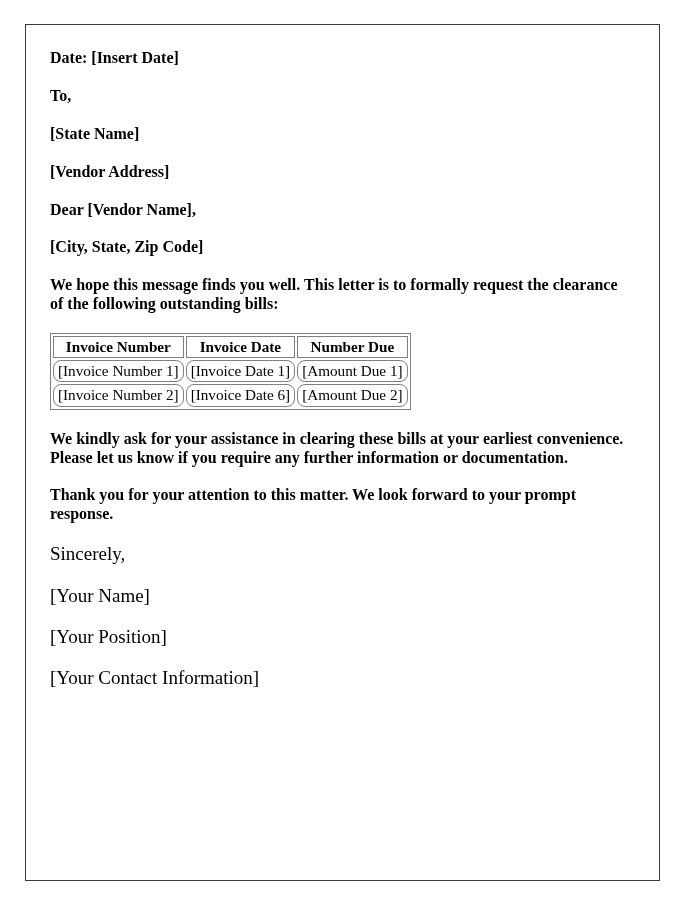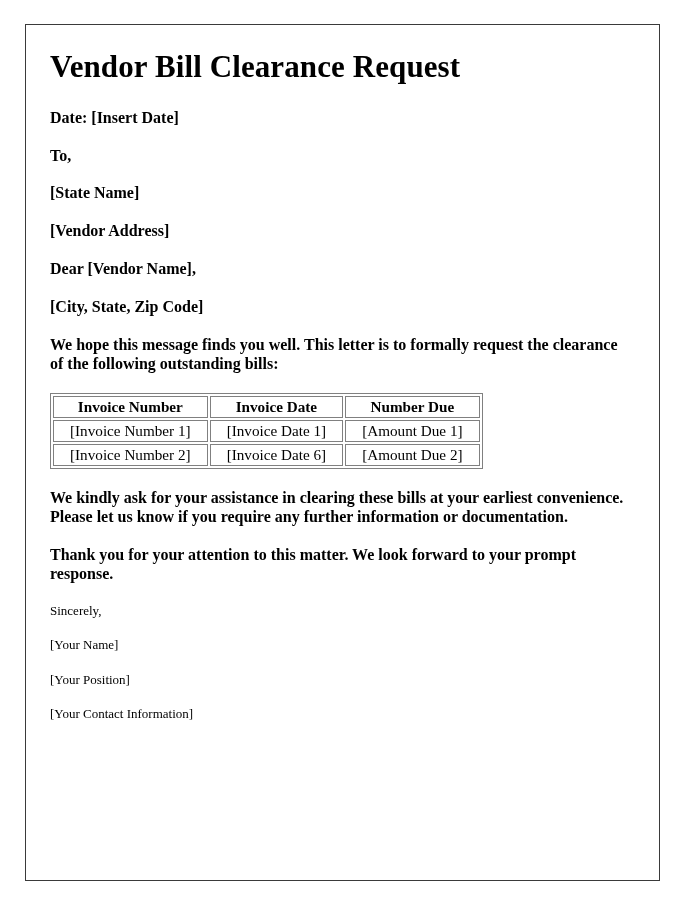--- a/index.html
+++ b/index.html
@@ -53,45 +53,45 @@
     border-collapse: separate;
     border-spacing: 2px;
     border: 1px solid #808080;
     margin: 0 0 20px 0;
     font-size: 15.2px;
     background: #ffffff;
   }
   .bill-table th,
   .bill-table td {
     border: 1px solid #808080;
-    padding: 1px 16px;
+    padding: 1px 4px;
     line-height: 1.2;
     white-space: nowrap;
   }
   .bill-table th {
     font-weight: bold;
     text-align: center;
   }
   .bill-table td {
     text-align: left;
+    border-radius: 8px;
   }
 
   .sig-line {
-    font-size: 13px;
+    font-size: 19px;
     line-height: 1.18;
     margin: 0 0 19px 0;
   }
 </style>
 </head>
 <body>
 
 <div class="page-sheet">
   <div class="page-inner">
 
-    <h1 class="doc-title">Vendor Bill Clearance Request</h1>
 
     <p class="para">Date: [Insert Date]</p>
 
     <p class="para">To,</p>
 
     <p class="para">[State Name]</p>
 
     <p class="para">[Vendor Address]</p>
 
     <p class="para">Dear [Vendor Name],</p>

